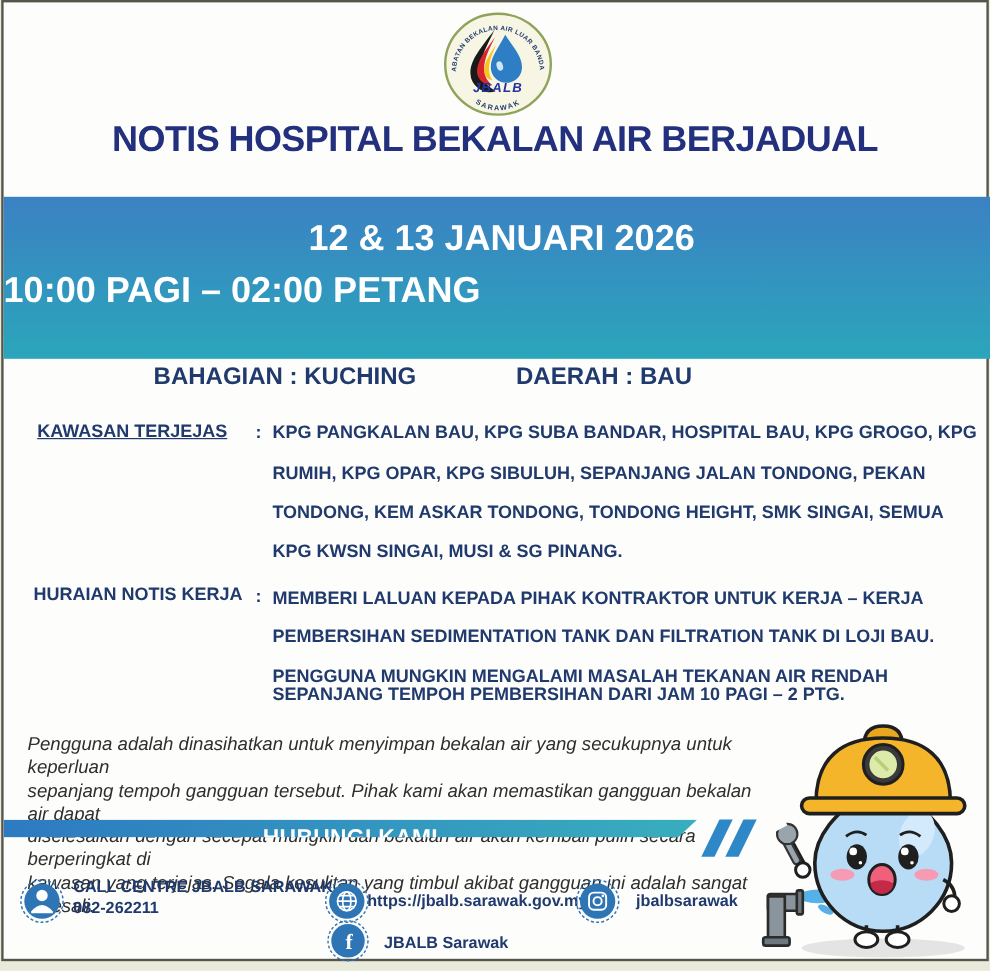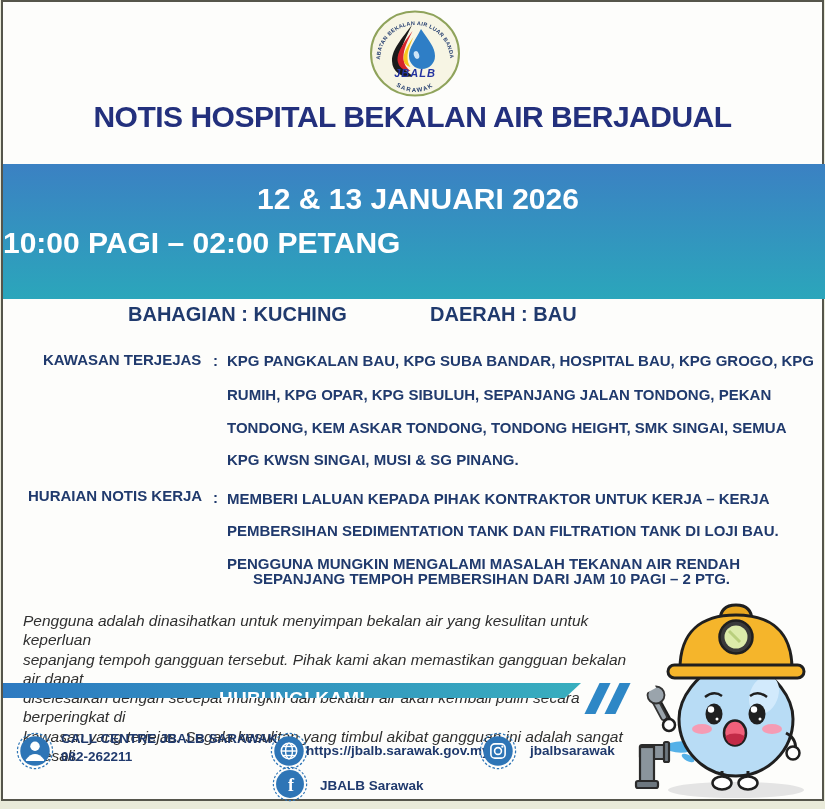--- a/index.html
+++ b/index.html
@@ -67,36 +67,36 @@
     <div class="abs banner">
       <div class="date">12 &amp; 13 JANUARI 2026</div>
       <div class="time">10:00 PAGI – 02:00 PETANG</div>
     </div>
 
     <div class="abs region-row">
       <span class="bahagian">BAHAGIAN : KUCHING</span>
       <span class="daerah">DAERAH : BAU</span>
     </div>
 
-    <div class="abs lbl" style="left:40px;top:349px;">KAWASAN TERJEJAS</div>
+    <div class="abs lbl" style="left:28px;top:349px;text-decoration:underline;">KAWASAN TERJEJAS</div>
     <div class="abs colon" style="left:210px;top:350px;">:</div>
     <div class="abs body-line" style="left:224px;top:350px;">KPG PANGKALAN BAU, KPG SUBA BANDAR, HOSPITAL BAU, KPG GROGO, KPG</div>
     <div class="abs body-line" style="left:224px;top:384px;">RUMIH, KPG OPAR, KPG SIBULUH, SEPANJANG JALAN TONDONG, PEKAN</div>
     <div class="abs body-line" style="left:224px;top:417px;">TONDONG, KEM ASKAR TONDONG, TONDONG HEIGHT, SMK SINGAI, SEMUA</div>
     <div class="abs body-line" style="left:224px;top:449px;">KPG KWSN SINGAI, MUSI &amp; SG PINANG.</div>
 
     <div class="abs lbl" style="left:25px;top:485px;">HURAIAN NOTIS KERJA</div>
     <div class="abs colon" style="left:210px;top:487px;">:</div>
     <div class="abs body-line" style="left:224px;top:488px;">MEMBERI LALUAN KEPADA PIHAK KONTRAKTOR UNTUK KERJA – KERJA</div>
     <div class="abs body-line" style="left:224px;top:520px;">PEMBERSIHAN SEDIMENTATION TANK DAN FILTRATION TANK DI LOJI BAU.</div>
     <div class="abs body-line" style="left:224px;top:553px;">PENGGUNA MUNGKIN MENGALAMI MASALAH TEKANAN AIR RENDAH</div>
-    <div class="abs body-line" style="left:224px;top:568px;margin-left:26px;">SEPANJANG TEMPOH PEMBERSIHAN DARI JAM 10 PAGI –  2 PTG.</div>
+    <div class="abs body-line" style="left:224px;top:568px;">SEPANJANG TEMPOH PEMBERSIHAN DARI JAM 10 PAGI –  2 PTG.</div>
 
     <div class="abs advisory">
-      <div>Pengguna adalah dinasihatkan untuk menyimpan bekalan air yang kesulitan untuk keperluan</div>
+      <div>Pengguna adalah dinasihatkan untuk menyimpan bekalan air yang secukupnya untuk keperluan</div>
       <div>sepanjang tempoh gangguan tersebut. Pihak kami akan memastikan gangguan bekalan air dapat</div>
       <div>diselesaikan dengan secepat mungkin dan bekalan air akan kembali pulih secara berperingkat di</div>
       <div>kawasan yang terjejas. Segala kesulitan yang timbul akibat gangguan ini adalah sangat dikesali.</div>
     </div>
 
     <div class="abs contact-bar">
       <div class="hdr">HUBUNGI KAMI</div>
     </div>
     <div class="stripe stripe1"></div>
     <div class="stripe stripe2"></div>

